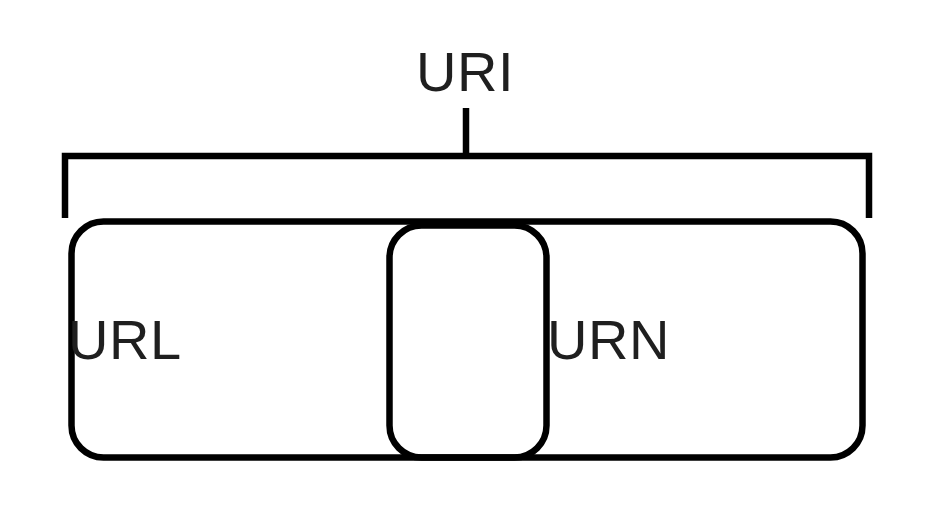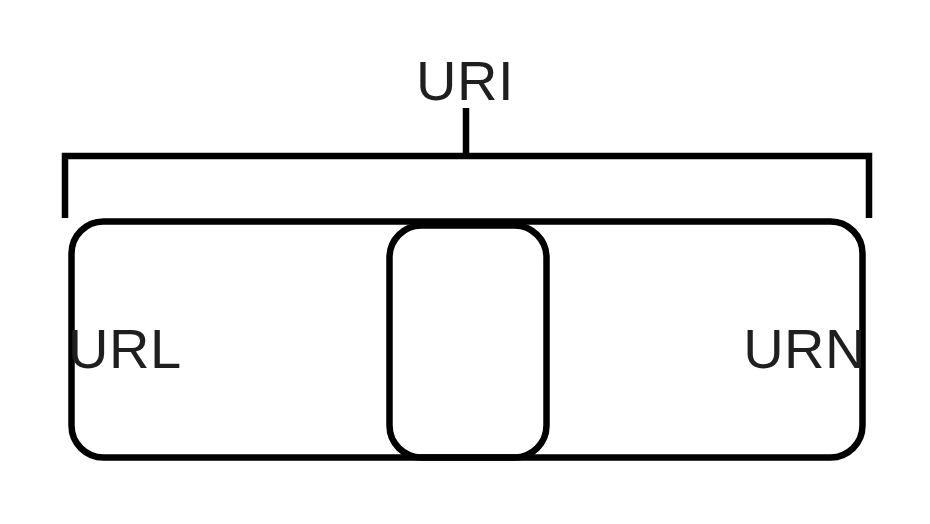--- a/index.html
+++ b/index.html
@@ -42,21 +42,20 @@
     stroke: #000000;
     stroke-width: 6.5;
   }
   .diagram-label {
     position: absolute;
     color: #1f1f1f;
     font-family: "Liberation Sans", sans-serif;
     font-weight: 400;
     white-space: nowrap;
     line-height: 1;
-    margin-top: 9px;
     -webkit-font-smoothing: antialiased;
   }
   #label-uri {
     left: 0;
     top: 44px;
     width: 930px;
     text-align: center;
     font-size: 56px;
     letter-spacing: 0.5px;
   }
@@ -65,21 +64,21 @@
     top: 312px;
     width: 318px;
     text-align: left;
     font-size: 56px;
     letter-spacing: 0.5px;
   }
   #label-urn {
     left: 547px;
     top: 312px;
     width: 319px;
-    text-align: right;
+    text-align: left;
     font-size: 56px;
     letter-spacing: 0.5px;
   }
 </style>
 </head>
 <body>
 
 <div id="diagram-canvas">
 
   <svg id="diagram-svg" viewBox="0 0 930 524" xmlns="http://www.w3.org/2000/svg">

